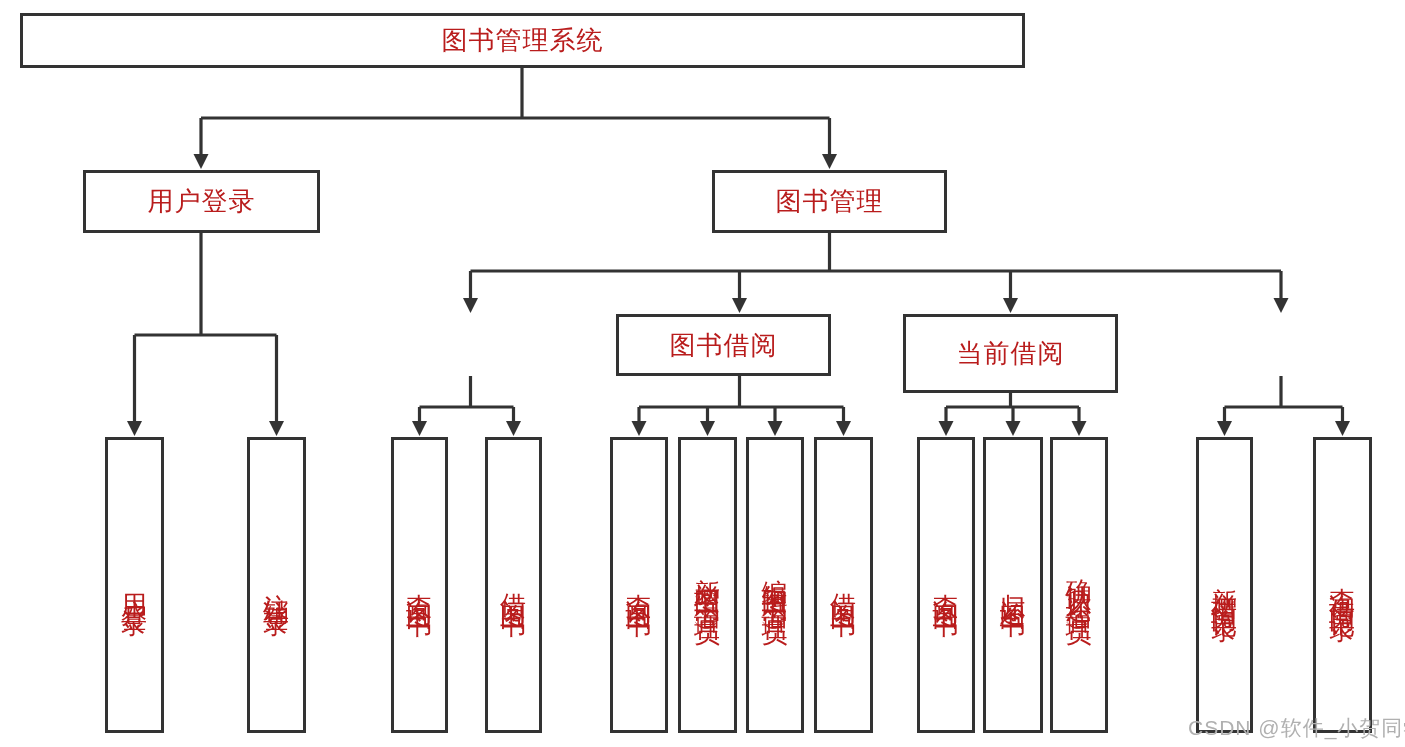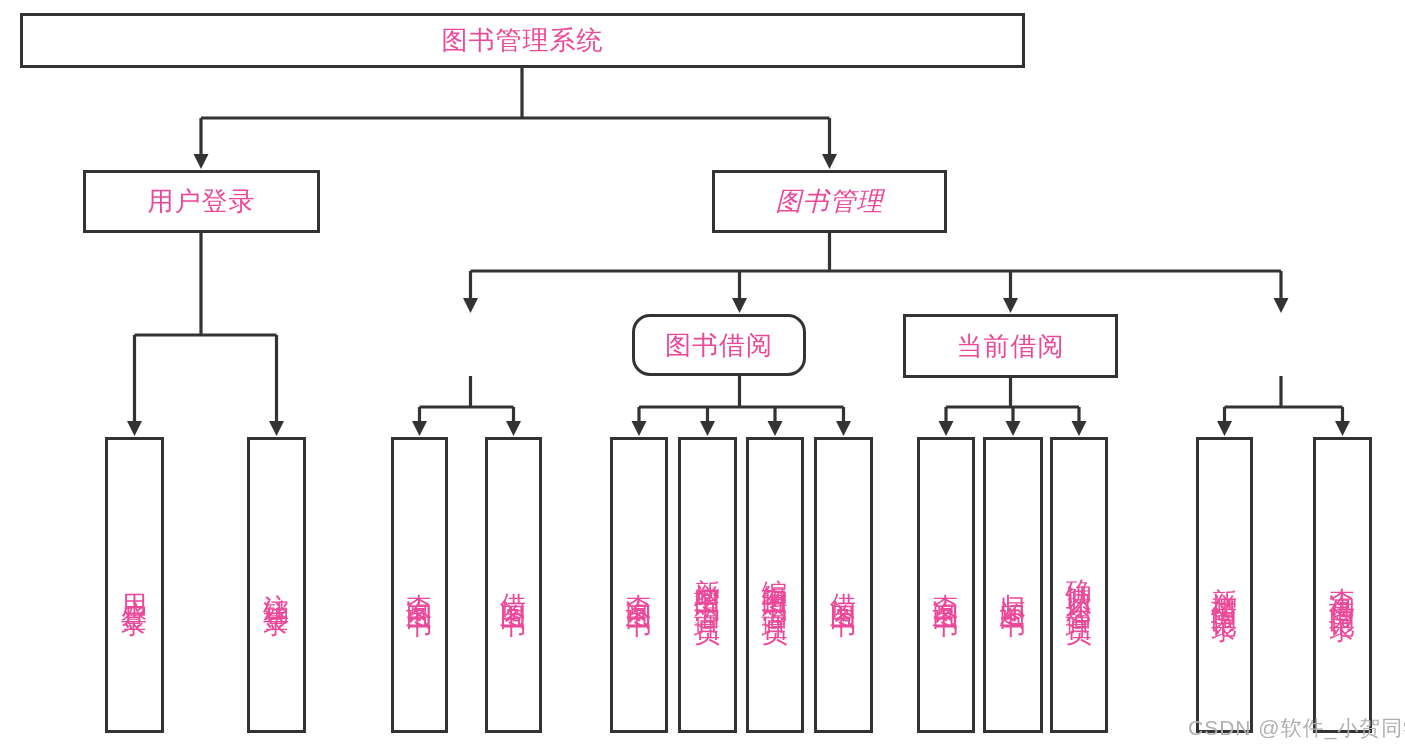--- a/index.html
+++ b/index.html
@@ -10,21 +10,21 @@
     font-family:"Liberation Sans", sans-serif;
     overflow:hidden;
   }
   svg.connectors { position:absolute; left:0; top:0; z-index:1; }
   .node {
     position:absolute;
     background:#ffffff;
     border:3px solid #333333;
     box-sizing:border-box;
     display:flex; align-items:center; justify-content:center;
-    color:#ec4899;
+    color:#b91c1c;
     z-index:2;
   }
   .node.h { font-size:26px; letter-spacing:1px; white-space:nowrap; }
   .node.v { font-size:26px; }
   .node.v .vtext {
     writing-mode:vertical-rl;
     text-orientation:mixed;
     letter-spacing:6px;
     line-height:1;
   }
@@ -73,28 +73,28 @@
     </g>
   </svg>
 
   <div class="node h" style="left:20px; top:13px; width:1005px; height:55px;">
     <span>图书管理系统</span>
   </div>
 
   <div class="node h" style="left:83px; top:170px; width:237px; height:63px;">
     <span>用户登录</span>
   </div>
-  <div class="node h" style="left:712px; top:170px; width:235px; height:63px;font-style:italic;">
+  <div class="node h" style="left:712px; top:170px; width:235px; height:63px;">
     <span>图书管理</span>
   </div>
 
-  <div class="node h" style="left:632px; top:314px; width:174px; height:62px;border-radius:18px;">
+  <div class="node h" style="left:616px; top:314px; width:215px; height:62px;">
     <span>图书借阅</span>
   </div>
-  <div class="node h" style="left:903px; top:314px; width:215px; height:64px;">
+  <div class="node h" style="left:903px; top:314px; width:215px; height:79px;">
     <span>当前借阅</span>
   </div>
 
   <div class="node v" style="left:105px; top:437px; width:59px; height:296px;">
     <span class="vtext">用户登录</span>
   </div>
   <div class="node v" style="left:247px; top:437px; width:59px; height:296px;">
     <span class="vtext">注销登录</span>
   </div>
 

